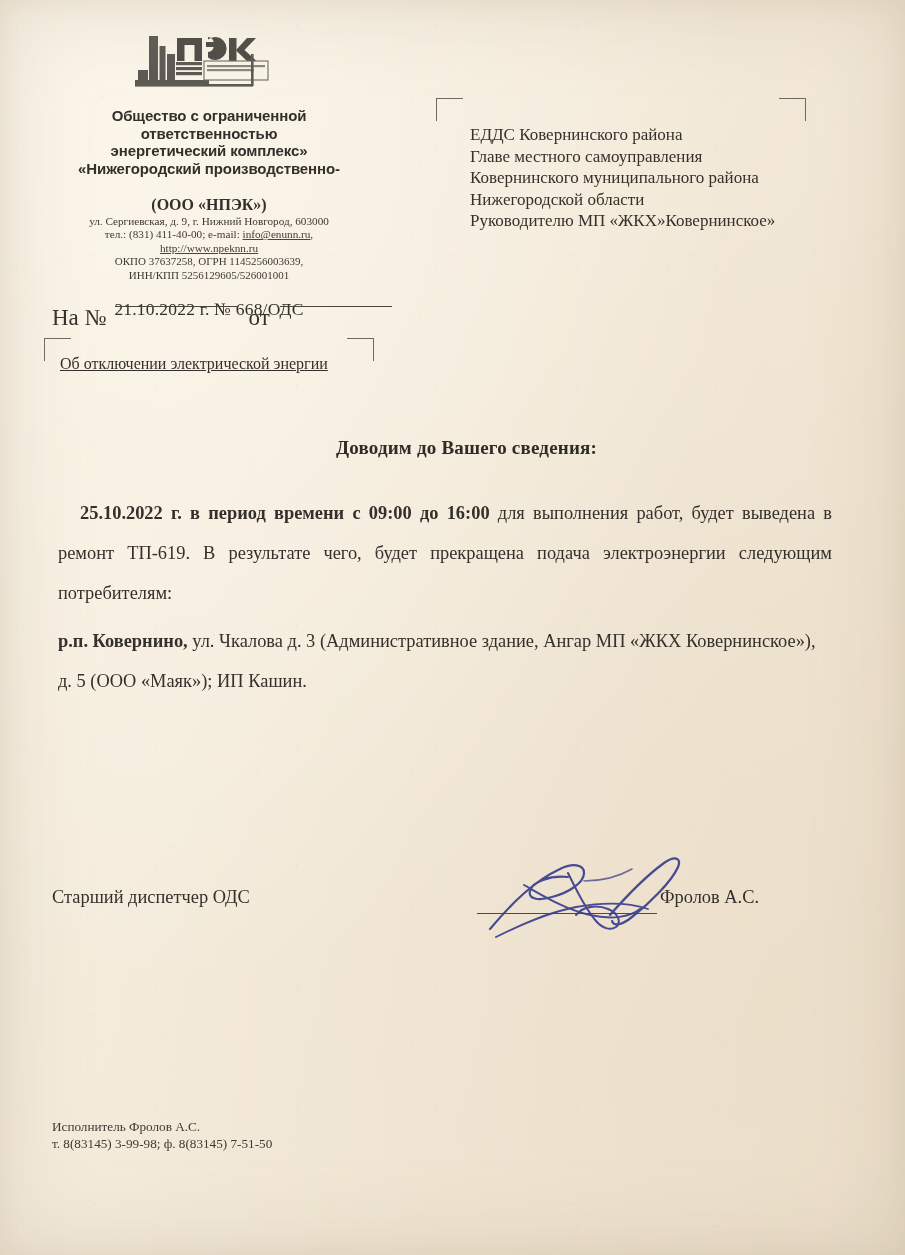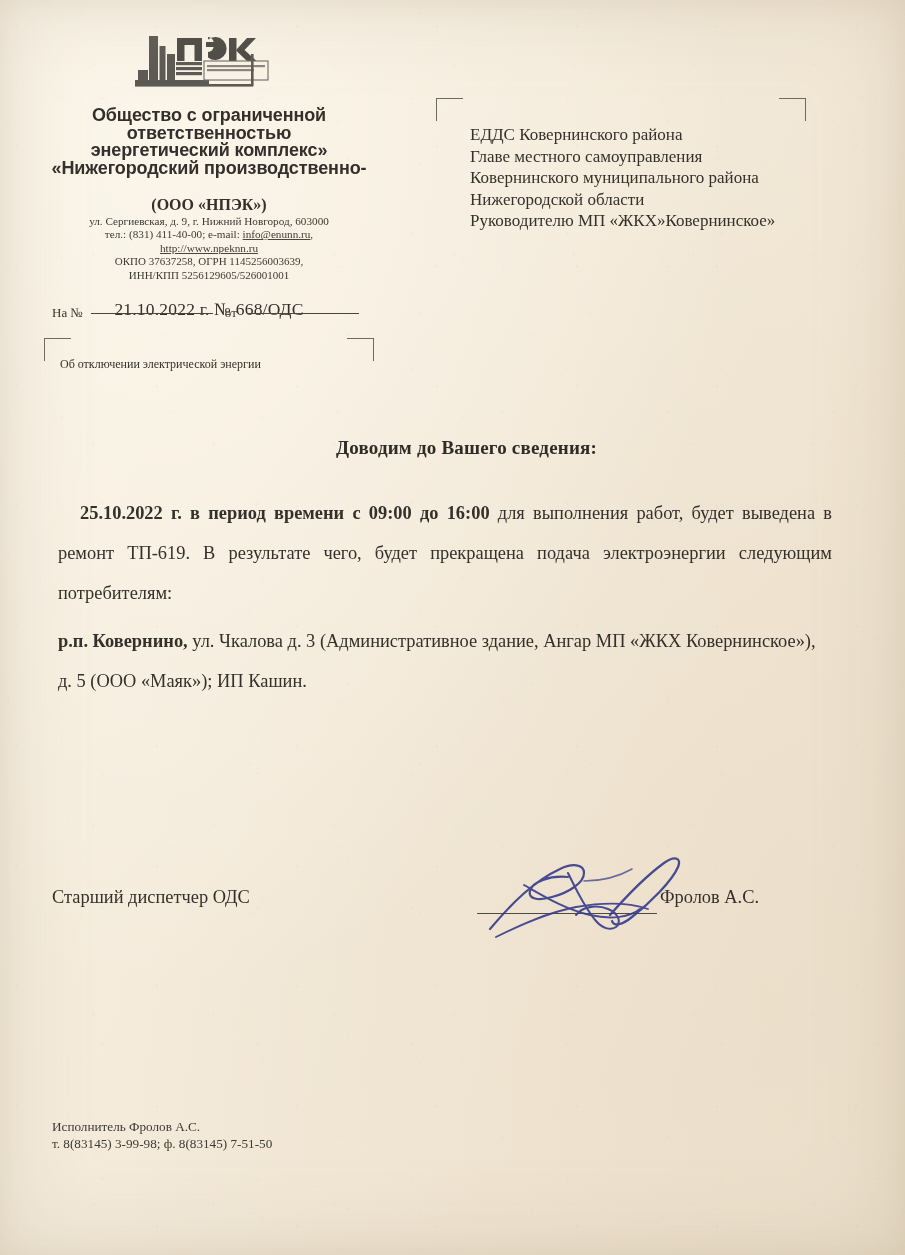--- a/index.html
+++ b/index.html
@@ -54,21 +54,21 @@
   .logo-wrap {
     height: 72px;
     display: flex;
     align-items: flex-end;
     justify-content: center;
     margin-bottom: 9px;
   }
   .company-name {
     font-family: "Liberation Sans", sans-serif;
     font-weight: bold;
-    font-size: 18px;
+    font-size: 15px;
     line-height: 17.5px;
     letter-spacing: -0.1px;
     color: #332f2a;
   }
   .company-short {
     font-family: "Liberation Serif", serif;
     font-weight: bold;
     font-size: 16px;
     line-height: 20px;
     margin-top: 18px;
@@ -122,46 +122,47 @@
     color: #34302b;
     white-space: nowrap;
   }
 
   
   .ref-row {
     position: absolute;
     left: 52px;
     top: 305px;
     display: flex;
-    align-items: center;
-    font-size: 13px;
+    align-items: flex-start;
+    font-size: 23px;
     color: #34302b;
   }
   .ref-rule {
     display: inline-block;
     border-bottom: 1.5px solid #4a453d;
     height: 1px;
   }
   .rule-a { width: 122px; margin: 0 12px 0 8px; }
   .rule-b { width: 112px; margin-left: 10px; }
 
   
   .subject {
     position: absolute;
     left: 44px;
     top: 338px;
     width: 330px;
     padding: 16px 4px 6px 16px;
     box-sizing: border-box;
   }
   .subject-text {
-    font-size: 12px;
+    font-size: 16px;
     line-height: 20px;
     color: #34302b;
     white-space: nowrap;
+    text-decoration: underline;
   }
 
   
   .body-heading {
     position: absolute;
     left: 0;
     right: 0;
     top: 437px;
     text-align: center;
     font-weight: bold;

